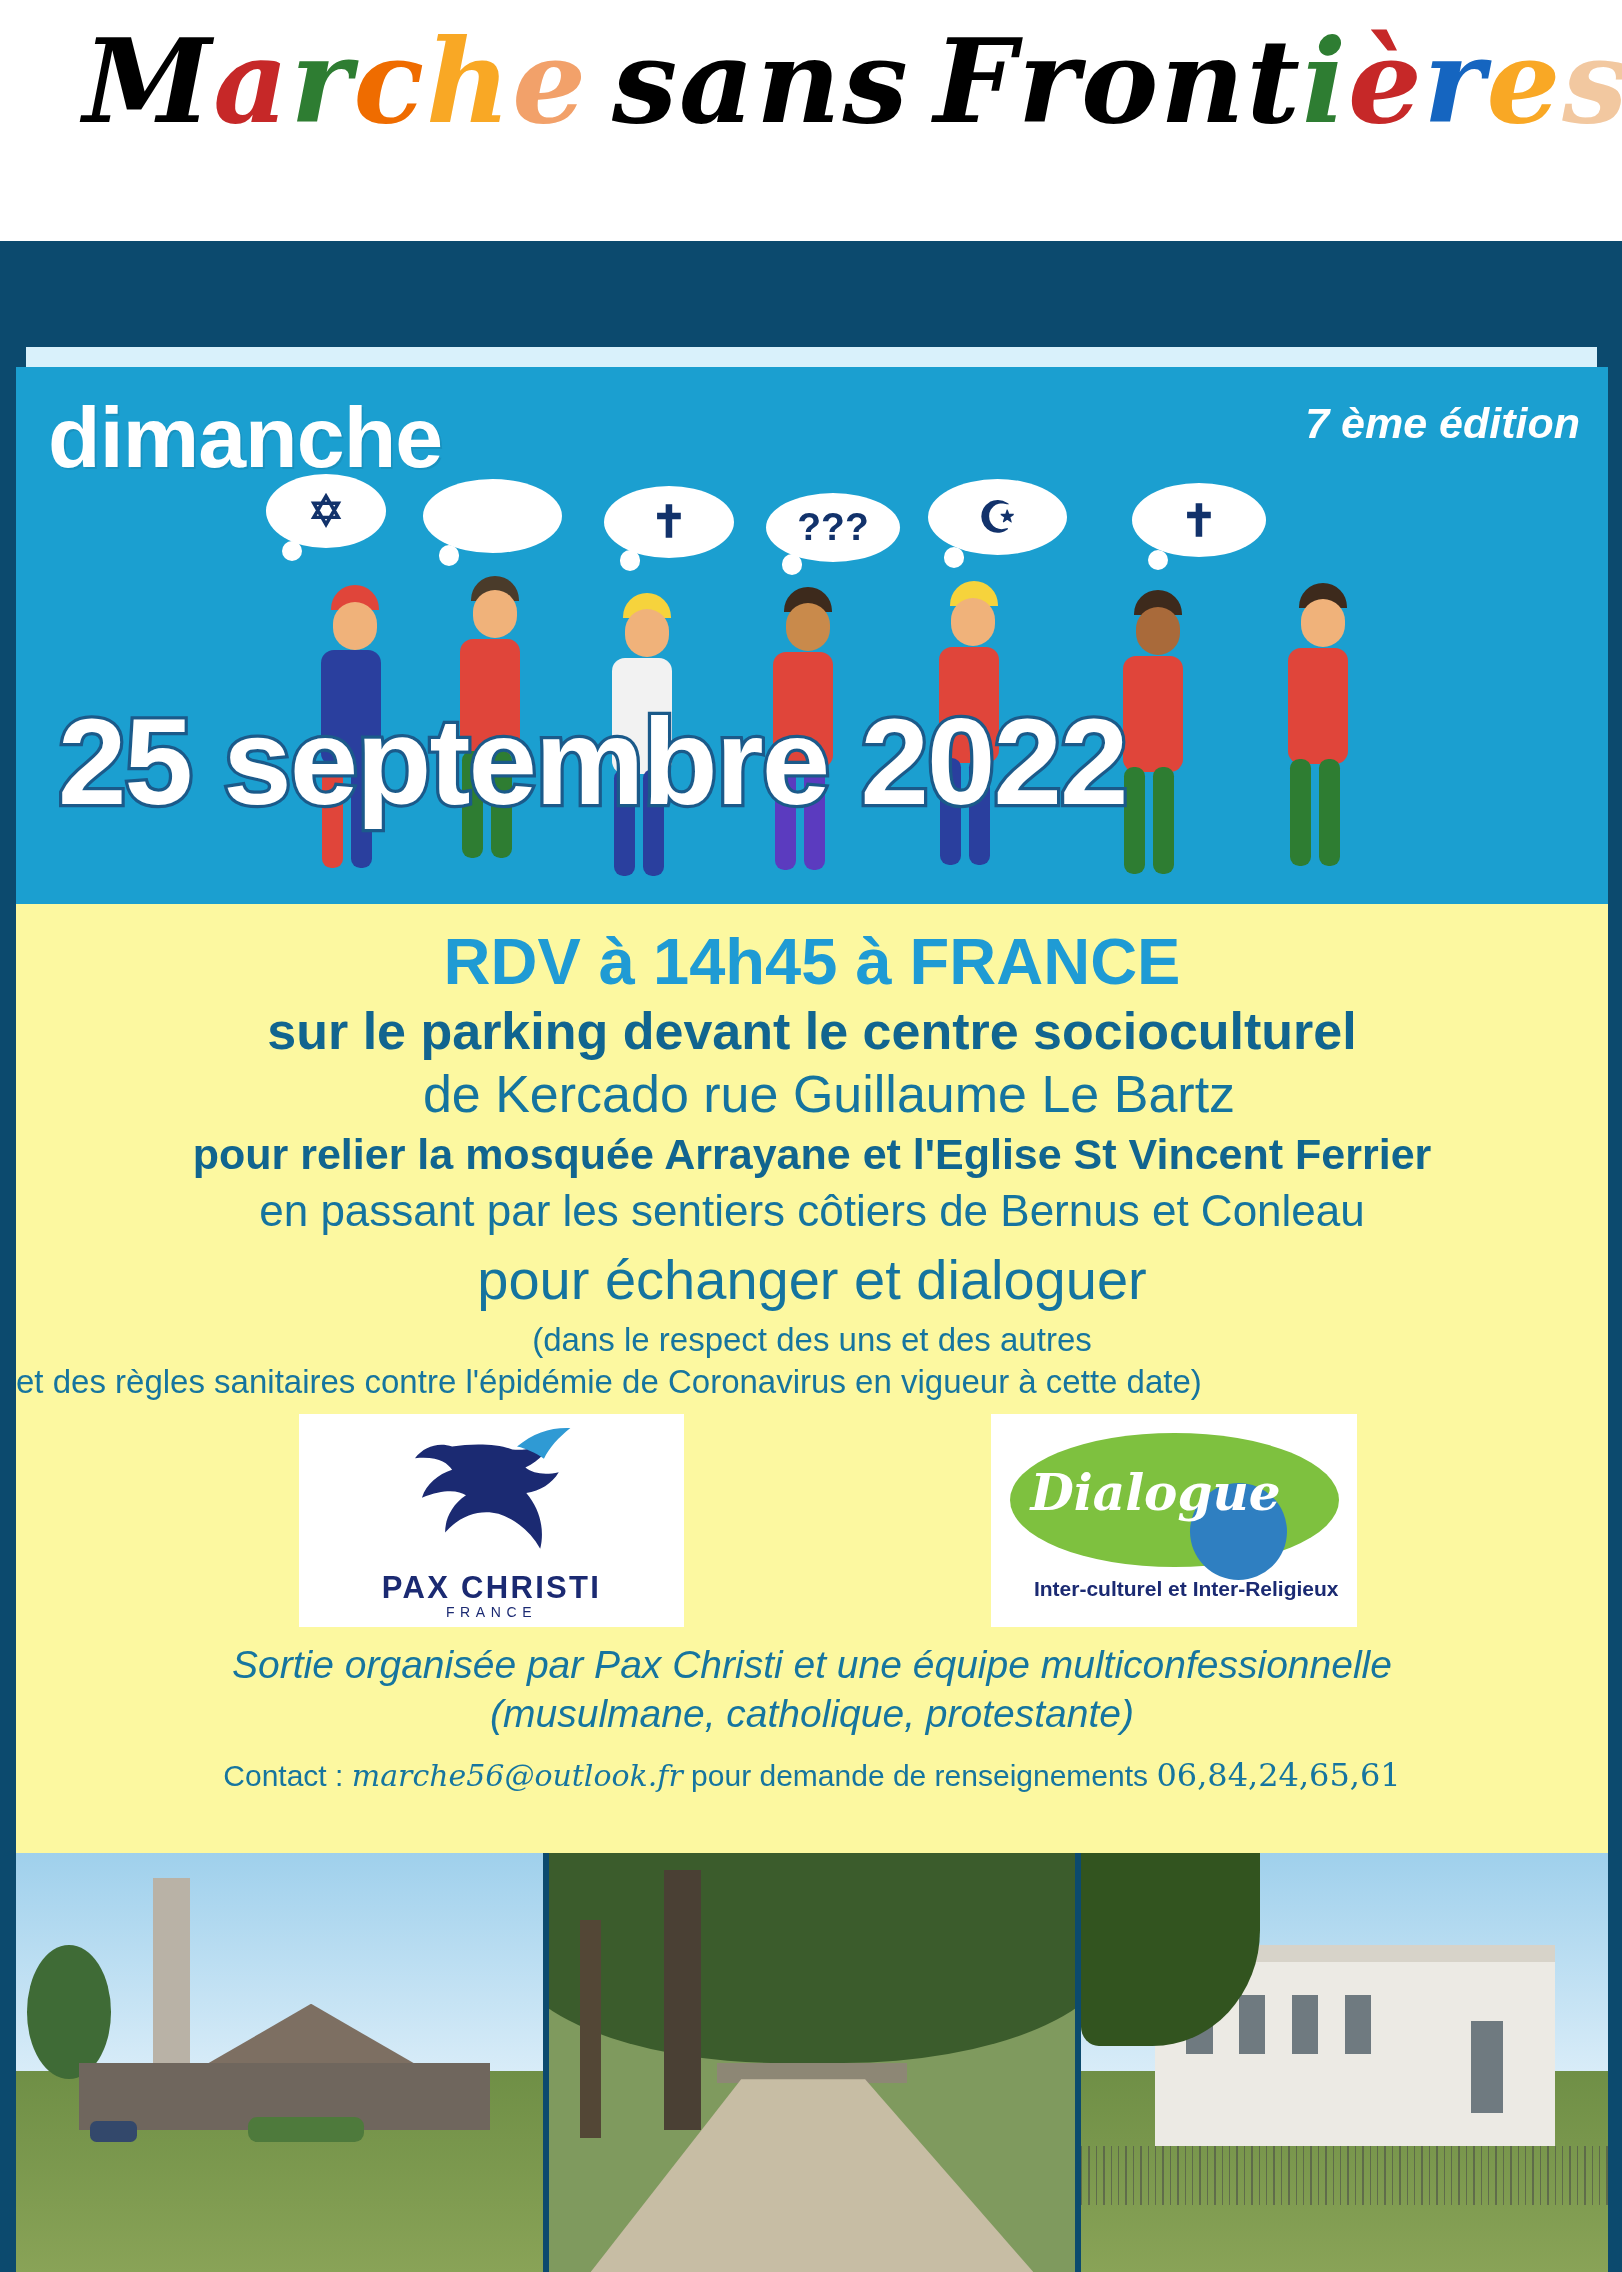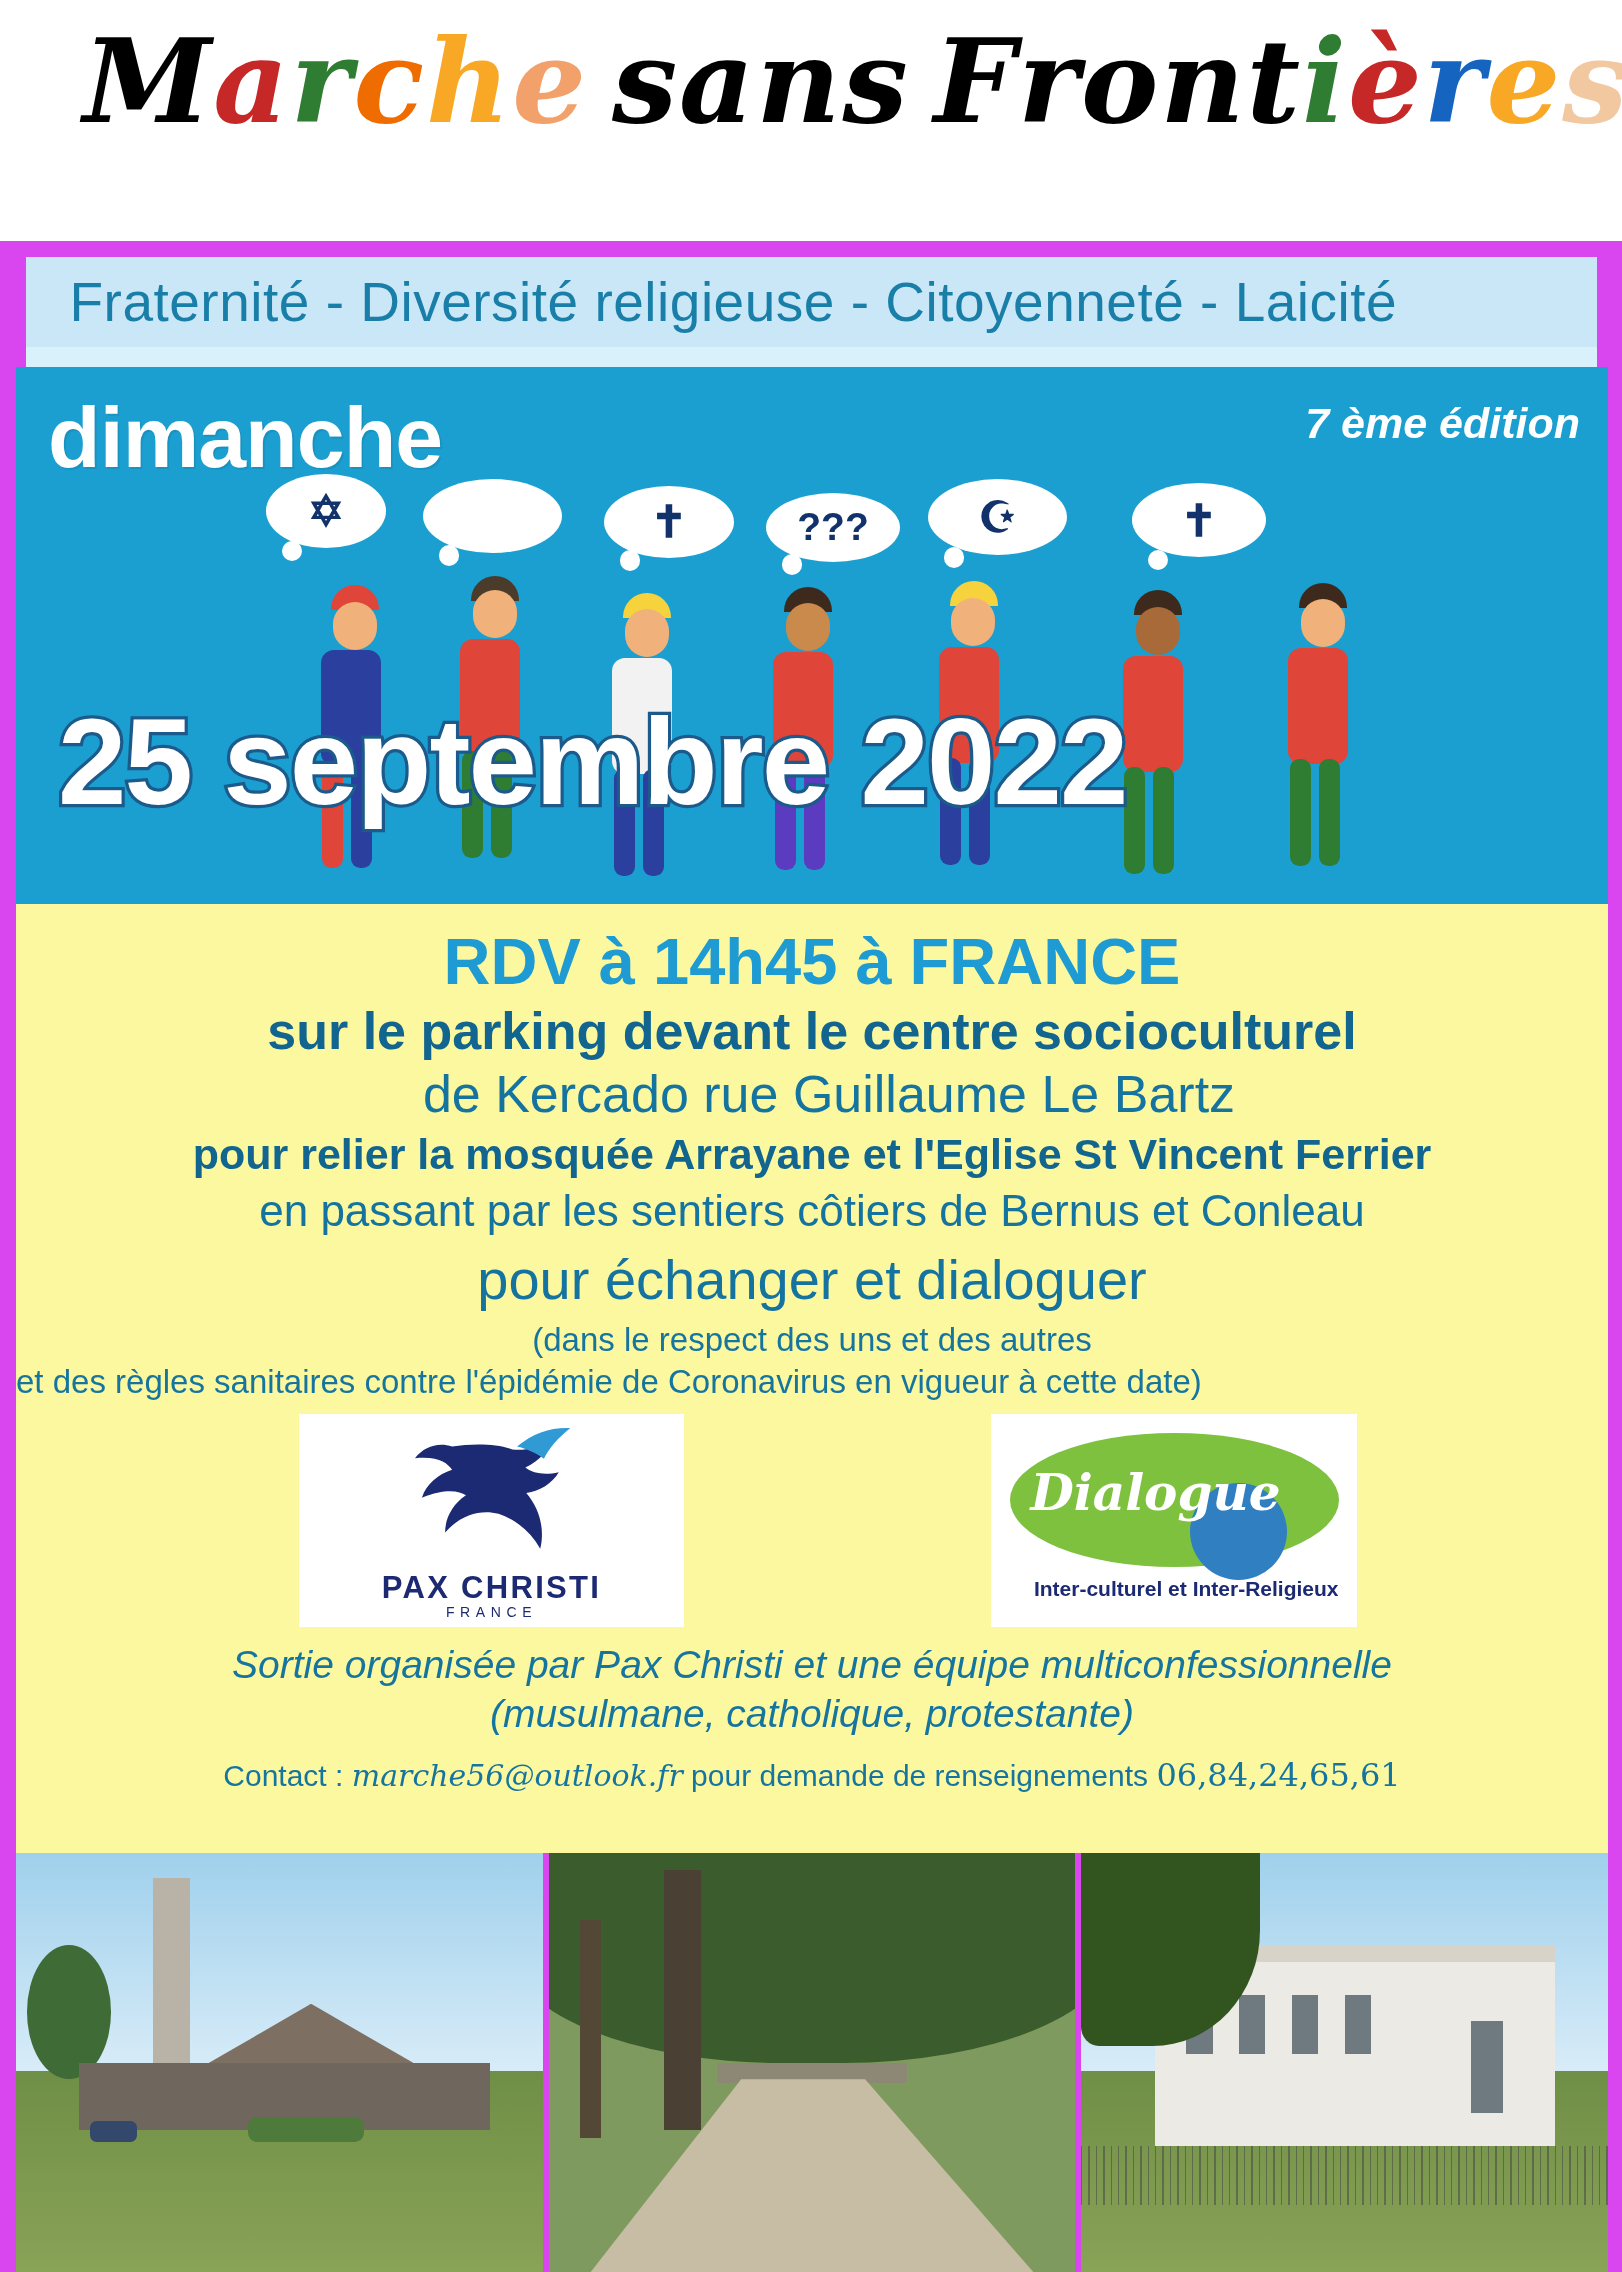--- a/index.html
+++ b/index.html
@@ -10,21 +10,21 @@
   body {
     width: 1622px;
     height: 2273px;
     font-family: "Liberation Sans", sans-serif;
     overflow: hidden;
   }
   .poster {
     position: relative;
     width: 1622px;
     height: 2273px;
-    background: #d946ef;
+    background: #0c4a6e;
     box-sizing: border-box;
   }
 
   
   .title-band {
     position: absolute;
     left: 0;
     top: 0;
     width: 1622px;
     height: 241px;
@@ -441,23 +441,20 @@
 </style>
 </head>
 <body>
 
 <div class="poster">
 
   <div class="title-band">
     <div class="brand-title" id="brand-title"><span style="color: rgb(0, 0, 0);">M</span><span style="color: rgb(198, 40, 40);">a</span><span style="color: rgb(46, 125, 50);">r</span><span style="color: rgb(239, 108, 0);">c</span><span style="color: rgb(249, 168, 37);">h</span><span style="color: rgb(242, 161, 106);">e</span><span class="ch-sp">&nbsp;</span><span style="color: rgb(0, 0, 0);">s</span><span style="color: rgb(0, 0, 0);">a</span><span style="color: rgb(0, 0, 0);">n</span><span style="color: rgb(0, 0, 0);">s</span><span class="ch-sp">&nbsp;</span><span style="color: rgb(0, 0, 0);">F</span><span style="color: rgb(0, 0, 0);">r</span><span style="color: rgb(0, 0, 0);">o</span><span style="color: rgb(0, 0, 0);">n</span><span style="color: rgb(0, 0, 0);">t</span><span style="color: rgb(46, 125, 50);">i</span><span style="color: rgb(198, 40, 40);">è</span><span style="color: rgb(21, 101, 192);">r</span><span style="color: rgb(249, 168, 37);">e</span><span style="color: rgb(242, 200, 160);">s</span></div>
   </div>
 
-  <div class="subtitle-band">
-    <div class="subtitle-text">Fraternité  -  Diversité religieuse  -  Citoyenneté  -  Laicité</div>
-  </div>
   <div class="subtitle-underband"></div>
 
   <div class="blue-band">
 
     <div class="edition-label">7 ème édition</div>
     <div class="dimanche">dimanche</div>
 
     <div class="walkers">
 
       <div class="bubble" style="left:28px; top:0; width:120px; height:74px; font-size:43px;">

